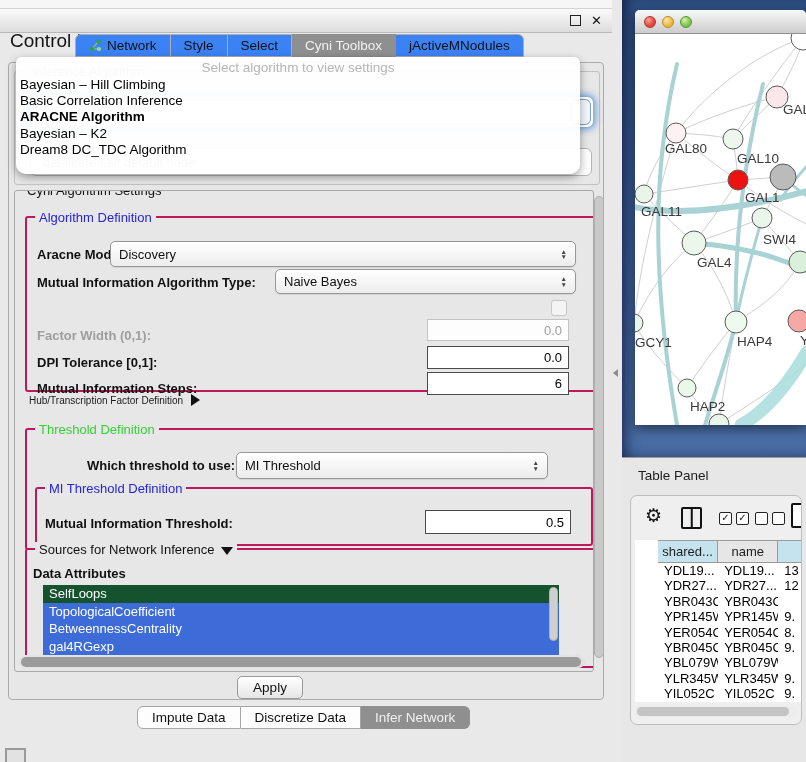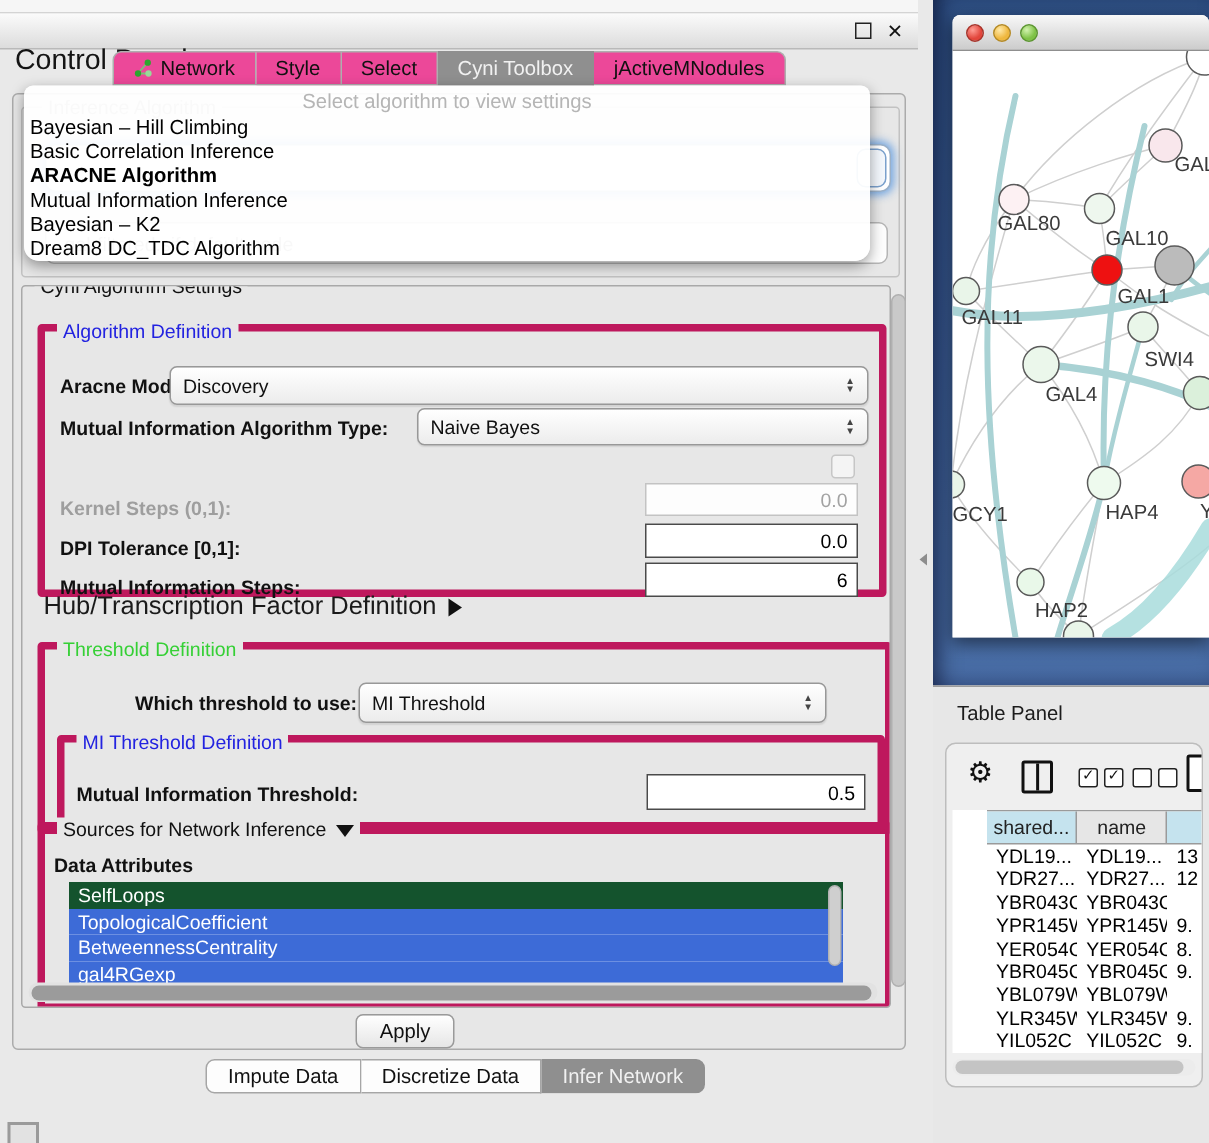--- a/index.html
+++ b/index.html
@@ -17,21 +17,21 @@
   .cp-titlebar{left:0;top:9px;width:612px;height:24px;
     background:linear-gradient(#fbfbfb,#dcdcdc);border-bottom:1px solid #b9b9b9;
     display:flex;align-items:center;padding:0 10px;box-sizing:border-box;}
   .cp-title{font-size:19px;color:#141414;margin-top:40px;}
   .cp-winbtns{margin-left:auto;display:flex;align-items:center;gap:10px;}
   .float-box{width:9px;height:9px;border:1.6px solid #222;display:inline-block;background:transparent;}
   .close-x{font-size:13px;font-weight:bold;color:#111;line-height:10px;}
 
   
   .tabbar{left:75px;top:34px;height:23px;display:flex;z-index:2;}
-  .tab{display:flex;align-items:center;gap:5px;padding:0 13px;background:#ec4899;
+  .tab{display:flex;align-items:center;gap:5px;padding:0 13px;background:#3b82f6;
     border:1px solid #aeaeae;border-left:none;font-size:13.5px;color:#111;}
   .tab:first-child{border-left:1px solid #aeaeae;border-radius:6px 0 0 0;}
   .tab:last-child{border-radius:0 6px 0 0;}
   .tab.sel{background:#8f8f8f;color:#f1f1f1;border-color:#8f8f8f;}
 
   
   .outer-box{left:8px;top:62px;width:596px;height:638px;background:#e7e7e7;
     border:1px solid #ababab;border-radius:4px;box-sizing:border-box;}
 
   
@@ -51,21 +51,21 @@
   .popup-title{height:18px;line-height:18px;text-align:center;color:#b5b5b5;font-size:13.5px;margin-top:2px;}
   .popup-item{height:16.2px;line-height:16.2px;padding-left:4px;font-size:13.5px;color:#000;white-space:nowrap;}
   .popup-item.sel{font-weight:bold;}
 
   
   .settings{left:14px;top:190px;width:578px;height:480px;border:1px solid #a9a9a9;border-radius:3px;
     background:#e7e7e7;overflow:hidden;}
   .legend{position:absolute;top:-8px;left:8px;background:#e7e7e7;padding:0 4px;font-size:13px;color:#111;white-space:nowrap;}
   .legend.blue{color:#2323e0;}
   .legend.green{color:#35d035;}
-  .group{position:absolute;border:5px solid #be185d;border-radius:3px;}
+  .group{position:absolute;border:2px solid #be185d;border-radius:3px;padding-left:12px;}
   .lbl{position:absolute;font-size:13px;font-weight:bold;color:#111;white-space:nowrap;}
   .lbl.dis{color:#9e9e9e;}
   .combo{position:absolute;background:linear-gradient(#ffffff,#ececec);border:1px solid #989898;
     border-radius:5px;display:flex;align-items:center;padding:0 8px;box-sizing:border-box;
     font-size:13px;color:#111;box-shadow:0 1px 1px rgba(0,0,0,.09);}
   .combo .arrows{margin-left:auto;display:flex;flex-direction:column;align-items:center;
     font-size:6.5px;line-height:5.5px;color:#444;font-style:normal;}
   .combo .arrows i{font-style:normal;}
   .field{position:absolute;background:#fff;border:1px solid #4a4a4a;display:flex;align-items:center;
     justify-content:flex-end;padding:0 6px;box-sizing:border-box;font-size:13px;color:#000;}
@@ -182,21 +182,20 @@
 <div class="abs ghost-combo2">
   <span>gal-filtered.sif default node</span>
 </div>
 
 <div class="abs popup">
   <div class="popup-title">Select algorithm to view settings</div>
   <div id="popup-list">
       <div class="popup-item">Bayesian – Hill Climbing</div>
       <div class="popup-item">Basic Correlation Inference</div>
       <div class="popup-item sel">ARACNE Algorithm</div>
-      <div class="popup-item">Mutual Information Inference</div>
       <div class="popup-item">Bayesian – K2</div>
       <div class="popup-item">Dream8 DC_TDC Algorithm</div>
     </div>
 </div>
 
 <div class="abs settings">
   <span class="legend" style="left:8px;">Cyni Algorithm Settings</span>
 
   <div class="group" style="left:10px;top:25px;width:556px;height:172px;">
     <span class="legend blue">Algorithm Definition</span>
@@ -214,37 +213,37 @@
     <div class="combo" style="left:248px;top:51px;width:301px;height:25px;">
       <span>Naive Bayes</span>
       <span class="arrows">
           <i>▲</i>
           <i>▼</i>
         </span>
     </div>
 
     <span class="checkbox" style="left:524px;top:82px;"></span>
 
-    <span class="lbl dis" style="left:10px;top:110px;">Kernel Steps (0,1):</span>
+    <span class="lbl dis" style="left:10px;top:110px;">Factor Width (0,1):</span>
     <div class="field dis" style="left:400px;top:101px;width:142px;height:22px;">
       <span>0.0</span>
     </div>
 
     <span class="lbl" style="left:10px;top:137px;">DPI Tolerance [0,1]:</span>
     <div class="field" style="left:400px;top:128px;width:142px;height:23px;">
       <span>0.0</span>
     </div>
 
     <span class="lbl" style="left:10px;top:163px;">Mutual Information Steps:</span>
     <div class="field" style="left:400px;top:154px;width:142px;height:23px;">
       <span>6</span>
     </div>
   </div>
 
-  <div class="abs" style="left:14px;top:203px;font-size:17px;color:#1a1a1a;">
+  <div class="abs" style="left:14px;top:203px;font-size:10px;color:#1a1a1a;">
     <span>Hub/Transcription Factor Definition</span><span class="tri-right"></span>
   </div>
 
   <div class="group" style="left:10px;top:237px;width:560px;height:118px;">
     <span class="legend green">Threshold Definition</span>
 
     <span class="lbl" style="left:60px;top:28px;">Which threshold to use:</span>
     <div class="combo" style="left:209px;top:22px;width:312px;height:27px;">
       <span>MI Threshold</span>
       <span class="arrows">

